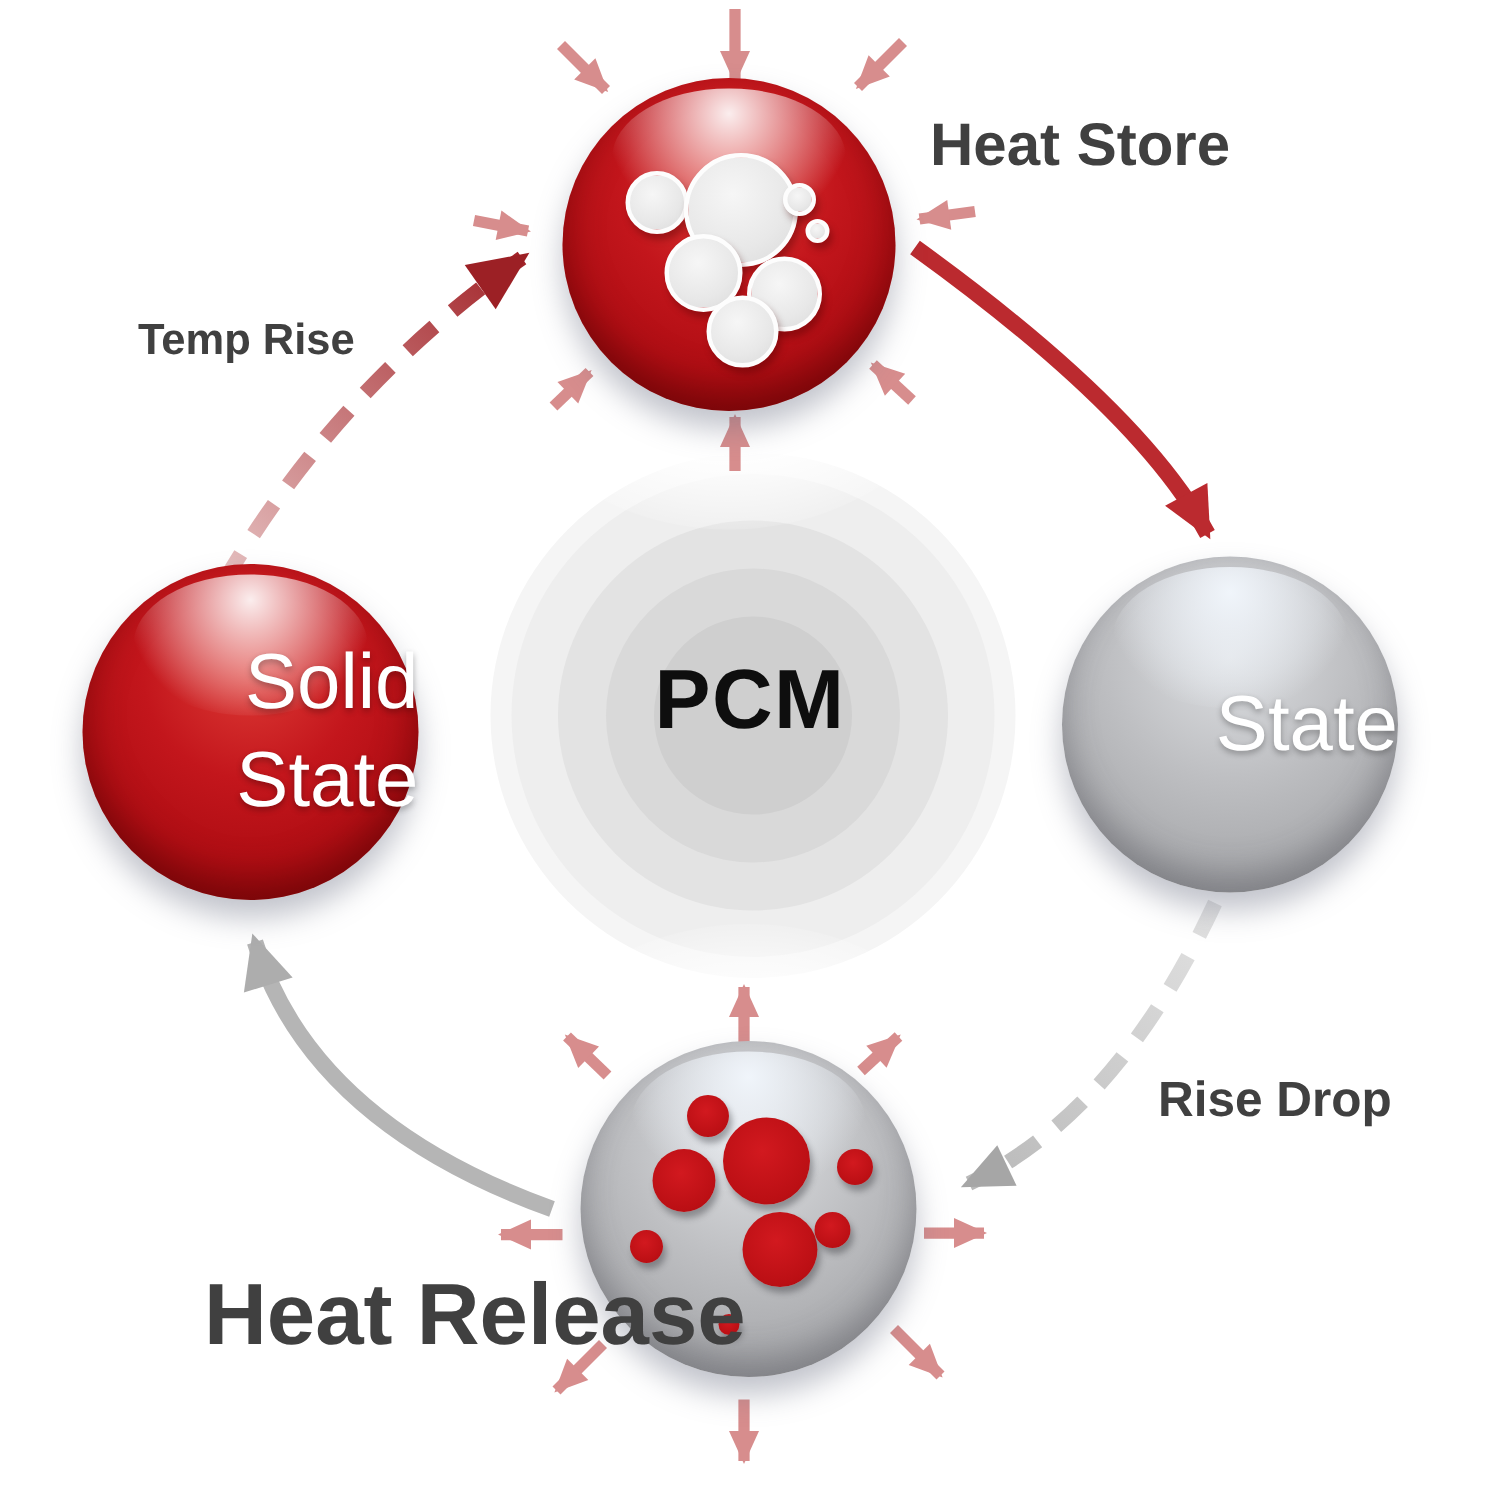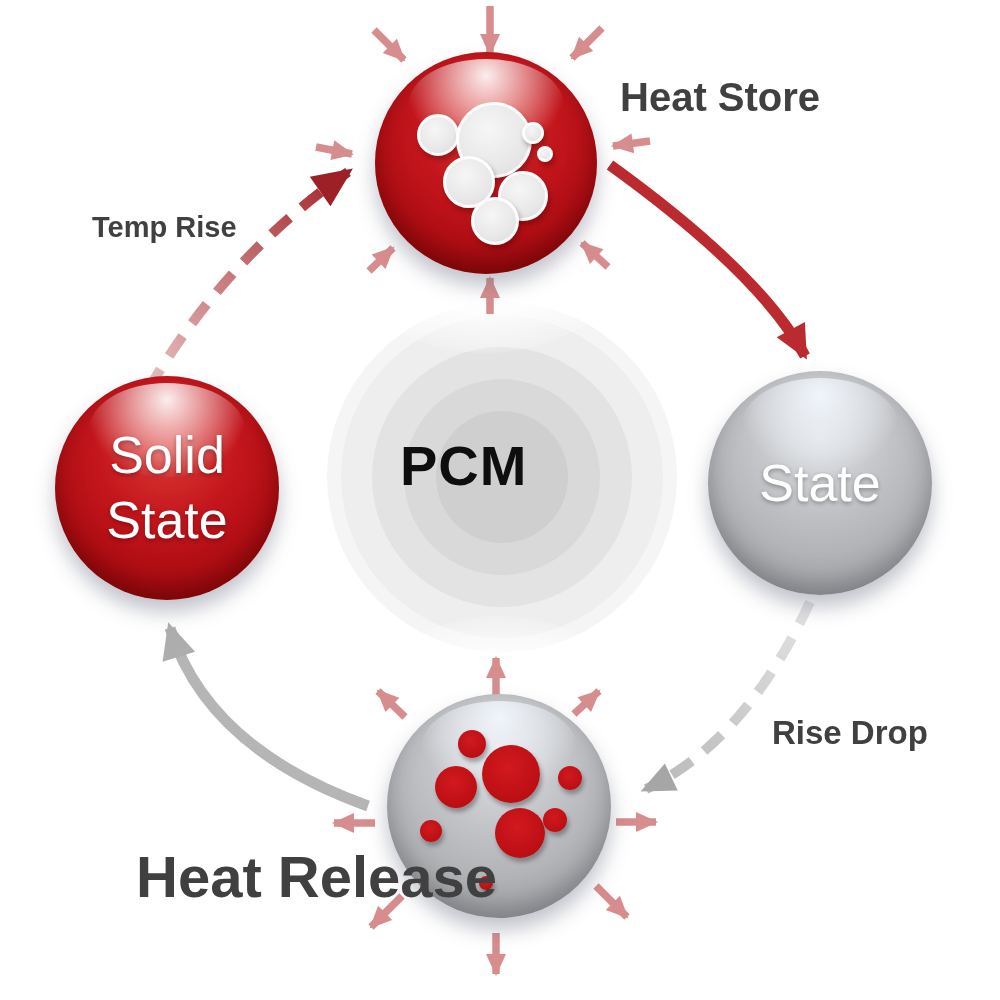--- a/index.html
+++ b/index.html
@@ -9,39 +9,39 @@
   .ring{position:absolute;border-radius:50%;z-index:1;}
   .r1{left:327px;top:302px;width:350px;height:350px;background:var(--ring1,#f5f5f5);}
   .r2{left:341px;top:316px;width:322px;height:322px;background:var(--ring2,#eeeeee);}
   .r3{left:372px;top:347px;width:260px;height:260px;background:var(--ring3,#e3e3e3);}
   .r4{left:404px;top:379px;width:196px;height:196px;background:var(--ring4,#d9d9d9);}
   .r5{left:436px;top:411px;width:132px;height:132px;background:var(--ring5,#cfcfcf);}
   .halo{position:absolute;border-radius:50%;z-index:2;
         background:radial-gradient(circle,rgba(255,255,255,.97) 52%,rgba(255,255,255,0) 74%);}
   .halo-top{left:296px;top:-27px;width:380px;height:380px;}
   .halo-bottom{left:309px;top:616px;width:380px;height:380px;}
-  .pcm-label{position:absolute;left:400px;top:436px;width:200px;z-index:3;
+  .pcm-label{position:absolute;left:400px;top:436px;width:200px;z-index:3;text-align:center;
              font-size:56px;font-weight:bold;line-height:60px;color:var(--pcm_text,#0e0e0e);
              letter-spacing:1px;}
   svg.arrows{position:absolute;left:0;top:0;z-index:4;}
   
   .sphere{position:absolute;border-radius:50%;z-index:5;}
   .sphere::before{content:"";position:absolute;left:15%;top:3%;width:70%;height:42%;
       border-radius:50%;
       background:radial-gradient(ellipse at 50% 18%,rgba(255,255,255,.92) 0%,rgba(255,255,255,.25) 55%,rgba(255,255,255,0) 75%);}
   .sphere.red{background:radial-gradient(circle at 50% 32%,#dd3a35 0%,var(--red_sphere,#c3161c) 38%,#b10e14 65%,#9a0a0f 86%,var(--red_sphere_dark,#8a090e) 100%);
       box-shadow:inset 0 -12px 24px rgba(80,0,0,.5),0 12px 20px rgba(100,105,125,.4);}
   .sphere.gray{background:radial-gradient(circle at 50% 30%,#dcdee1 0%,var(--gray_sphere,#bebfc2) 42%,#adaeb1 68%,#a0a1a4 88%,var(--gray_sphere_dark,#97989b) 100%);
       box-shadow:inset 0 -12px 22px rgba(60,60,70,.35),0 12px 20px rgba(100,105,125,.4);}
   .sphere.gray::before{background:radial-gradient(ellipse at 50% 18%,rgba(242,247,253,.95) 0%,rgba(242,247,253,.3) 55%,rgba(242,247,253,0) 75%);}
   #heat-store-sphere{left:375px;top:52px;width:222px;height:222px;}
   #liquid-sphere{left:708px;top:371px;width:224px;height:224px;}
   #solid-sphere{left:55px;top:376px;width:224px;height:224px;}
   #heat-release-sphere{left:387px;top:694px;width:224px;height:224px;}
-  .sphere-text{position:absolute;inset:0;display:flex;flex-direction:column;align-items:center;
+  .sphere-text{position:absolute;inset:0;display:flex;flex-direction:column;align-items:flex-end;
       justify-content:center;color:var(--sphere_text,#fff);font-size:52px;line-height:65px;
       text-shadow:0 2px 4px rgba(0,0,0,.3);z-index:2;}
   .bubble{position:absolute;border-radius:50%;z-index:1;
       background:radial-gradient(circle at 42% 35%,#f6f6f6 0%,var(--bubble_fill,#e8e8e8) 60%,#dadada 100%);
       border:3px solid #fdfdfd;box-shadow:2px 4px 5px rgba(70,0,0,.35);box-sizing:border-box;}
   .dot{position:absolute;border-radius:50%;z-index:1;
       background:radial-gradient(circle at 45% 38%,#d2191f 0%,var(--dot_red,#bb0f14) 70%,#a00b0f 100%);
       box-shadow:2px 4px 4px rgba(50,50,55,.4);}
   .diagram-label{position:absolute;z-index:6;font-weight:bold;color:var(--label_text,#404040);
       line-height:1.05;white-space:nowrap;}

